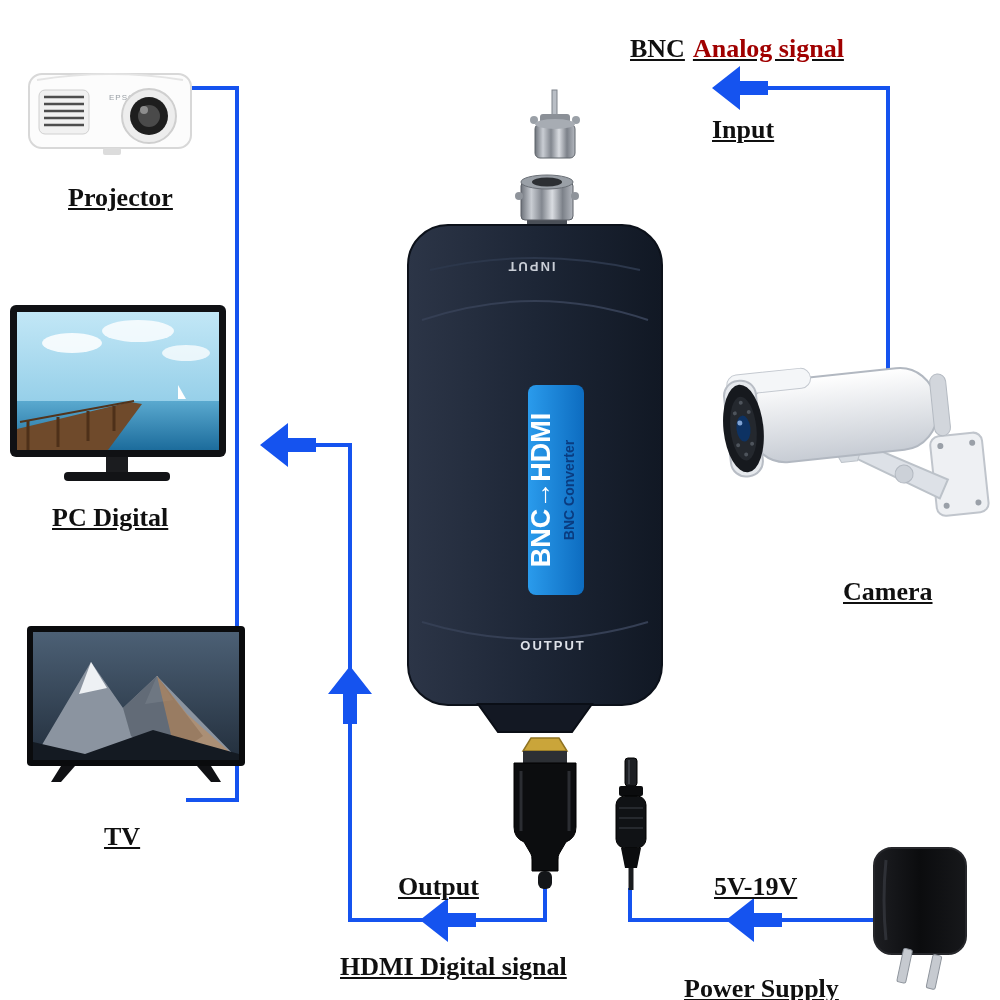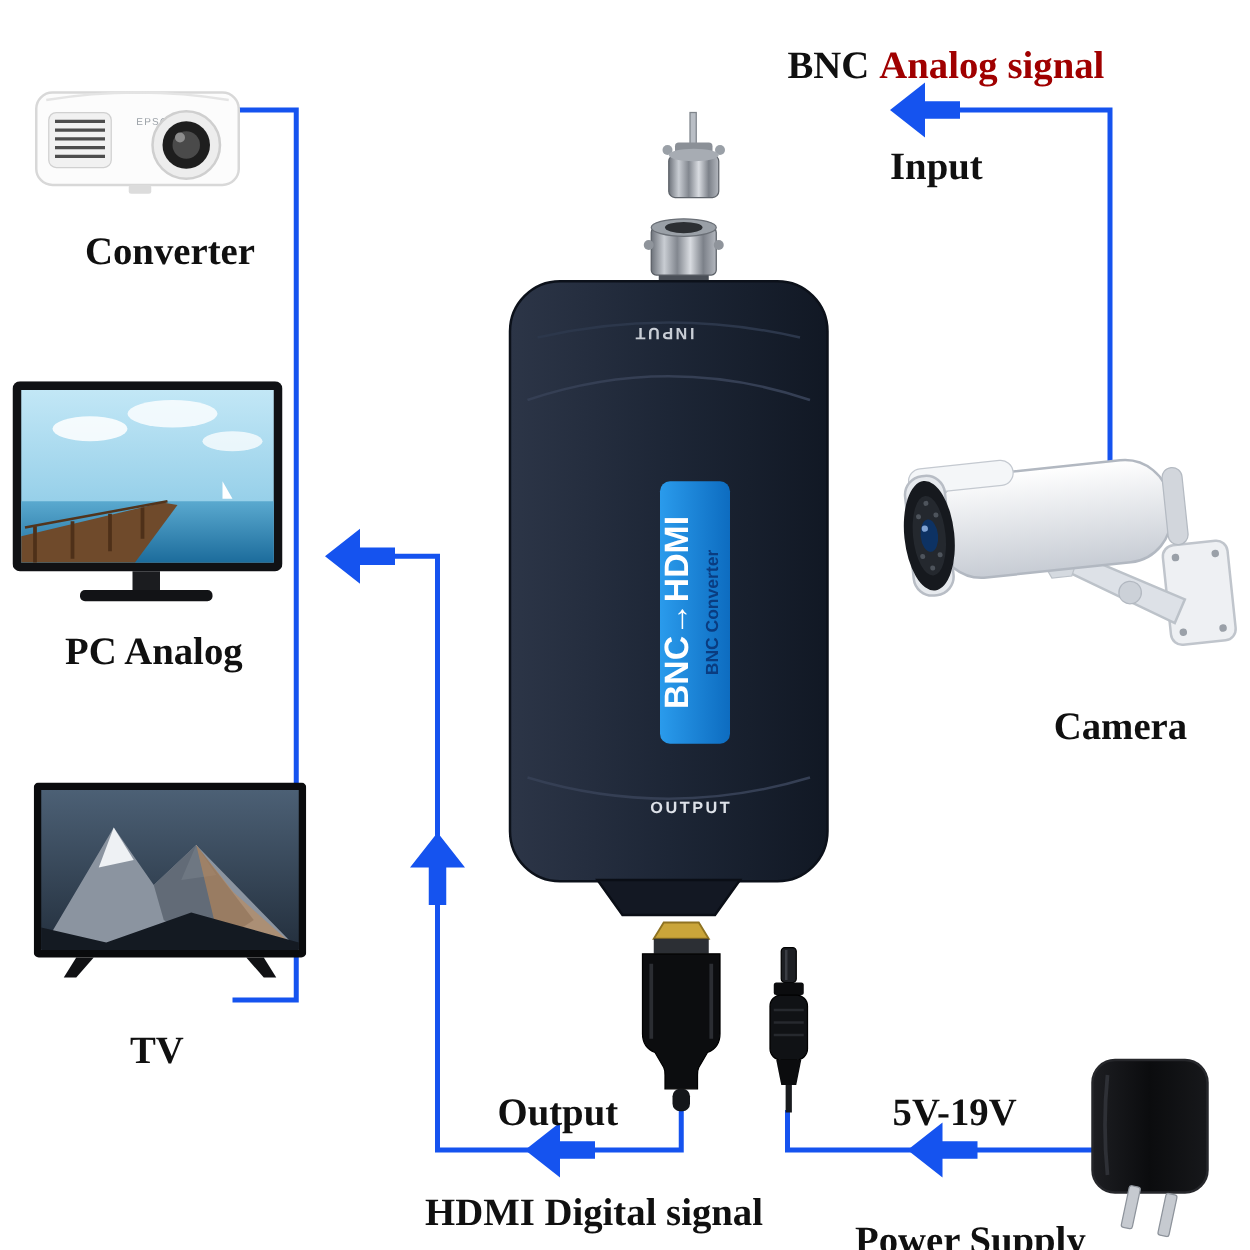--- a/index.html
+++ b/index.html
@@ -1,20 +1,20 @@
 <!DOCTYPE html>
 <html style="--color-line: #1553ef; --color-accent_red: #a00000; --color-device_body: #1d2636; --color-stripe: #1b86d8;"><head>
 <meta charset="utf-8">
 <style>
   * { margin:0; padding:0; box-sizing:border-box; }
   html,body { background:#ffffff; }
   body { font-family:"Liberation Serif", serif; }
   .canvas { position:relative; width:1000px; height:1000px; background:#ffffff; overflow:hidden; }
   .abs { position:absolute; }
-  .label { font-weight:bold; font-size:31px; color:#101010; white-space:nowrap; }
+  .label { font-weight:bold; font-size:26px; color:#101010; white-space:nowrap;text-decoration:underline; }
   .label .red { color: var(--color-accent_red, #a00000); margin-left:8px; }
   .wire { fill:none; stroke: var(--color-line, #1553ef); stroke-width:4; }
   .arrow { fill: var(--color-line, #1553ef); }
   svg { display:block; }
 </style>
 </head>
 <body>
 
 <div class="canvas">
 
@@ -31,24 +31,24 @@
     <polygon class="arrow" points="420,920 448,898 448,913 476,913 476,927 448,927 448,942"></polygon>
 
     <polyline class="wire" points="630,888 630,920 876,920"></polyline>
     <polygon class="arrow" points="726,920 754,898 754,913 782,913 782,927 754,927 754,942"></polygon>
   </svg>
 
   <div class="abs label" style="left:630px; top:34px;">
     <span>BNC</span><span class="red">Analog signal</span>
   </div>
   <div class="abs label" style="left:712px; top:115px;">Input</div>
-  <div class="abs label" style="left:68px; top:183px;">Converter</div>
-  <div class="abs label" style="left:52px; top:503px;">PC Analog</div>
+  <div class="abs label" style="left:68px; top:183px;">Projector</div>
+  <div class="abs label" style="left:52px; top:503px;">PC Digital</div>
   <div class="abs label" style="left:104px; top:822px;">TV</div>
-  <div class="abs label" style="left:843px; top:563px;">Camera</div>
+  <div class="abs label" style="left:843px; top:577px;">Camera</div>
   <div class="abs label" style="left:398px; top:872px;">Output</div>
   <div class="abs label" style="left:340px; top:952px;text-align:right;">HDMI Digital signal</div>
   <div class="abs label" style="left:714px; top:872px;text-align:center;">5V-19V</div>
   <div class="abs label" style="left:684px; top:952px;margin-top:22px;">Power Supply</div>
 
   <svg class="abs" style="left:25px; top:58px;" width="175" height="108" viewBox="0 0 175 108">
     <rect x="4" y="16" width="162" height="74" rx="13" fill="#fcfcfc" stroke="#d8d8d8" stroke-width="2"></rect>
     <path d="M 12 22 Q 85 10 158 22" fill="none" stroke="#e4e4e4" stroke-width="2"></path>
     <rect x="14" y="32" width="50" height="44" rx="6" fill="#f1f1f1" stroke="#d0d0d0"></rect>
     <g stroke="#4d4d4d" stroke-width="2.6">

